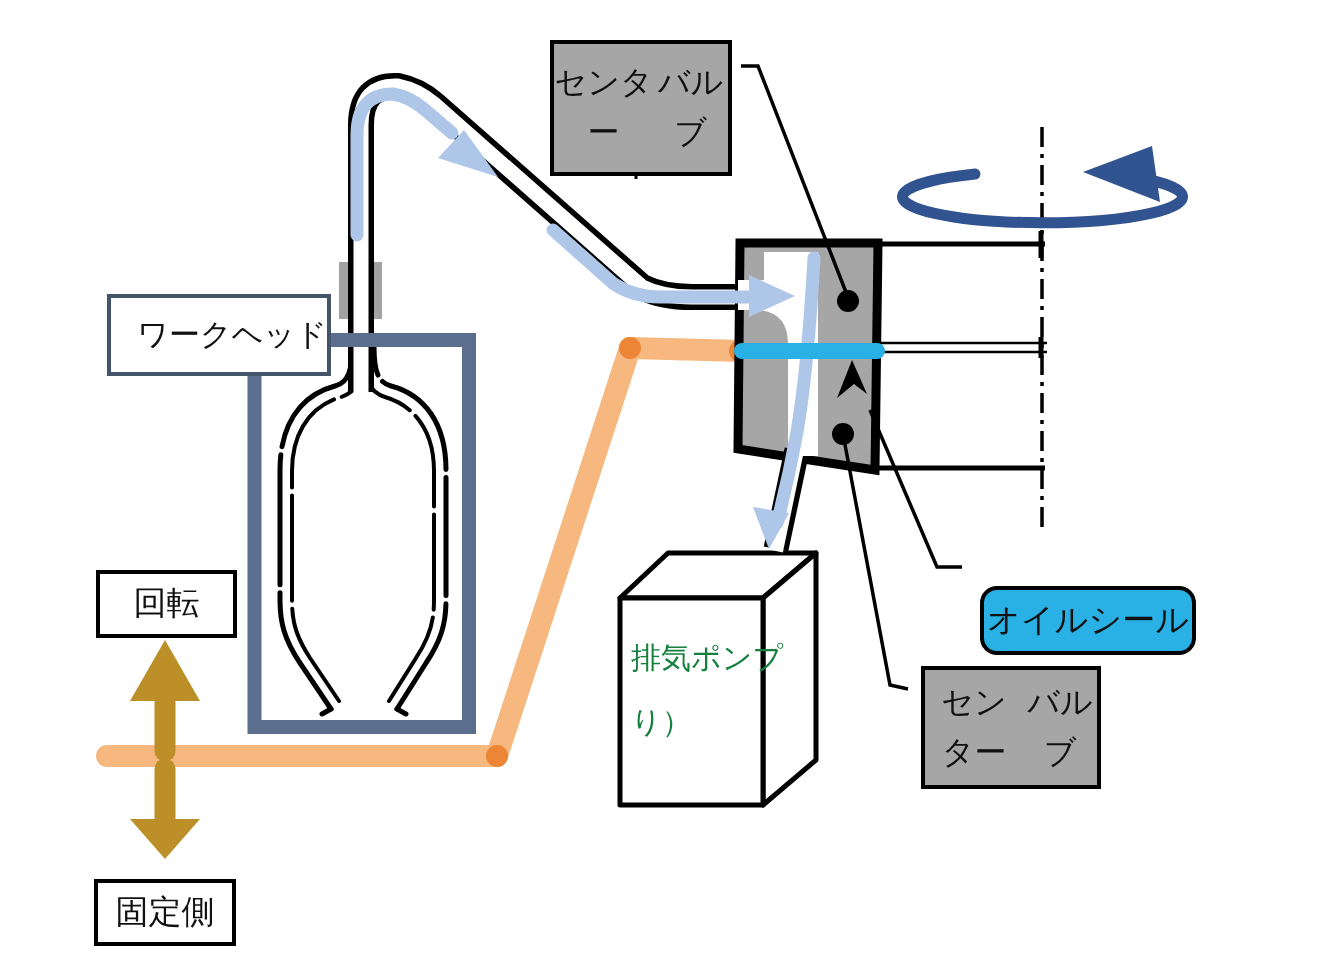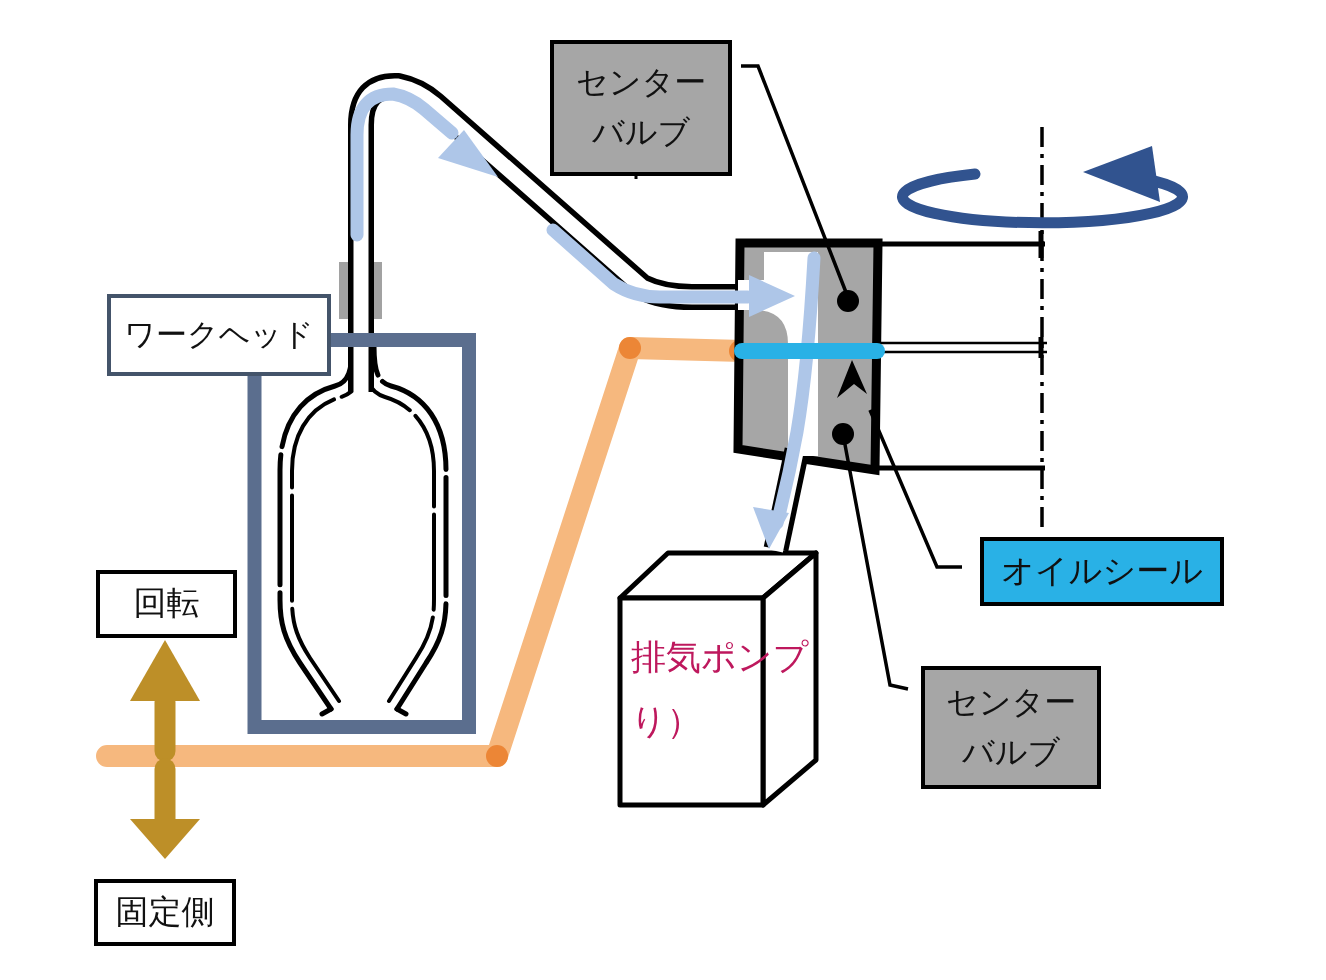--- a/index.html
+++ b/index.html
@@ -6,34 +6,34 @@
   .canvas{
     position:relative;
     width:1326px;height:980px;
     background:#ffffff;
     font-family:"Liberation Serif","DejaVu Serif",serif;
     overflow:hidden;
   }
   .canvas svg{position:absolute;left:0;top:0;}
   .label-box{
     position:absolute;
-    display:flex;flex-direction:column;
+    display:flex;flex-direction:row;
     align-items:center;justify-content:center;
     color:#111;
     text-align:center;
     box-sizing:border-box;
     line-height:1.55;
   }
   .lb-gray{background:#a6a6a6;border:4px solid #000;font-size:32px;}
   .lb-white-blue{background:#ffffff;border:4px solid #44546a;font-size:31px;}
   .lb-white-black{background:#ffffff;border:4px solid #000;font-size:33px;}
   .lb-cyan{background:#29b1e6;border:4px solid #000;font-size:33px;}
   .pump-text{
     position:absolute;
-    font-size:35px;color:#be185d;
+    font-size:30px;color:#15803d;
     line-height:64px;white-space:nowrap;
   }
 </style>
 </head>
 <body>
 
 <div class="canvas">
 
   <svg width="1326" height="980" viewBox="0 0 1326 980">
 
@@ -121,33 +121,33 @@
       <path d="M 975 174 A 140 26 0 1 0 1110 174" fill="none" stroke="#31538f" stroke-width="11" stroke-linecap="round"></path>
       <polygon points="1083,172 1152,146 1160,202" fill="#31538f"></polygon>
     </g>
   </svg>
 
   <div class="label-box lb-gray" style="left:550px;top:40px;width:182px;height:136px;">
     <span>センター</span>
     <span>バルブ</span>
   </div>
 
-  <div class="label-box lb-white-blue" style="left:107px;top:294px;width:224px;height:82px;">
+  <div class="label-box lb-white-blue" style="left:107px;top:294px;width:224px;height:82px;justify-content:flex-end;">
     <span>ワークヘッド</span>
   </div>
 
   <div class="label-box lb-white-black" style="left:96px;top:570px;width:141px;height:68px;">
     <span>回転</span>
   </div>
 
   <div class="label-box lb-white-black" style="left:94px;top:879px;width:142px;height:67px;">
     <span>固定側</span>
   </div>
 
-  <div class="label-box lb-cyan" style="left:980px;top:537px;width:244px;height:69px;">
+  <div class="label-box lb-cyan" style="left:980px;top:586px;width:216px;height:69px;border-radius:17px;">
     <span>オイルシール</span>
   </div>
 
   <div class="label-box lb-gray" style="left:921px;top:666px;width:180px;height:123px;">
     <span>センター</span>
     <span>バルブ</span>
   </div>
 
   <div class="pump-text" style="left:631px;top:626px;">
     <div>排気ポンプ</div>

